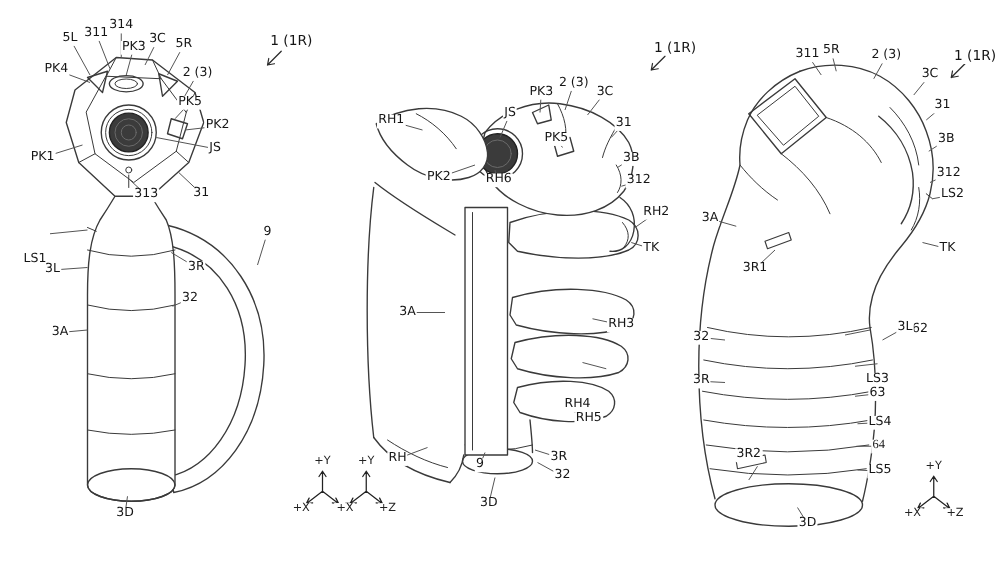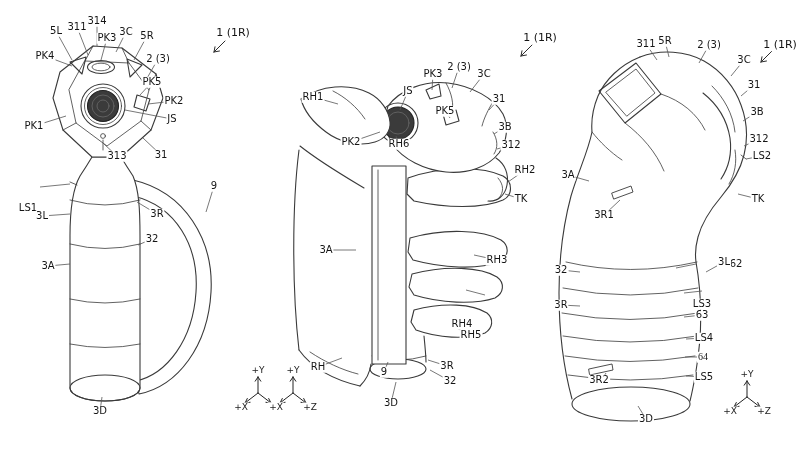--- a/index.html
+++ b/index.html
@@ -271,21 +271,21 @@
       <span class="ref-label" style="left: 604px; top: 215px;">3R1</span>
       <span class="ref-label" style="left: 736px; top: 264px;">62</span>
       <span class="ref-label" style="left: 724px; top: 262px;">3L</span>
       <span class="ref-label" style="left: 561px; top: 270px;">32</span>
       <span class="ref-label" style="left: 702px; top: 304px;">LS3</span>
       <span class="ref-label" style="left: 561px; top: 305px;">3R</span>
       <span class="ref-label" style="left: 702px; top: 315px;">63</span>
       <span class="ref-label" style="left: 704px; top: 338px;">LS4</span>
       <span class="ref-label" style="left: 703px; top: 357px; font-family: Liberation Serif, serif;">64</span>
       <span class="ref-label" style="left: 704px; top: 377px;">LS5</span>
-      <span class="ref-label" style="left: 599px; top: 380px;">3R2</span>
+      <span class="ref-label" style="left: 599px; top: 364px;">3R2</span>
       <span class="ref-label" style="left: 646px; top: 419px;">3D</span>
       <span class="fig-label" style="left: 780px; top: 45px;">1 (1R)</span>
       <span class="axis-label" style="left: 258px; top: 370px;">+Y</span>
       <span class="axis-label" style="left: 241px; top: 407px;">+X</span>
       <span class="axis-label" style="left: 275px; top: 407px;">+Z</span>
       <span class="axis-label" style="left: 293px; top: 370px;">+Y</span>
       <span class="axis-label" style="left: 276px; top: 407px;">+X</span>
       <span class="axis-label" style="left: 310px; top: 407px;">+Z</span>
       <span class="axis-label" style="left: 747px; top: 374px;">+Y</span>
       <span class="axis-label" style="left: 730px; top: 411px;">+X</span>

